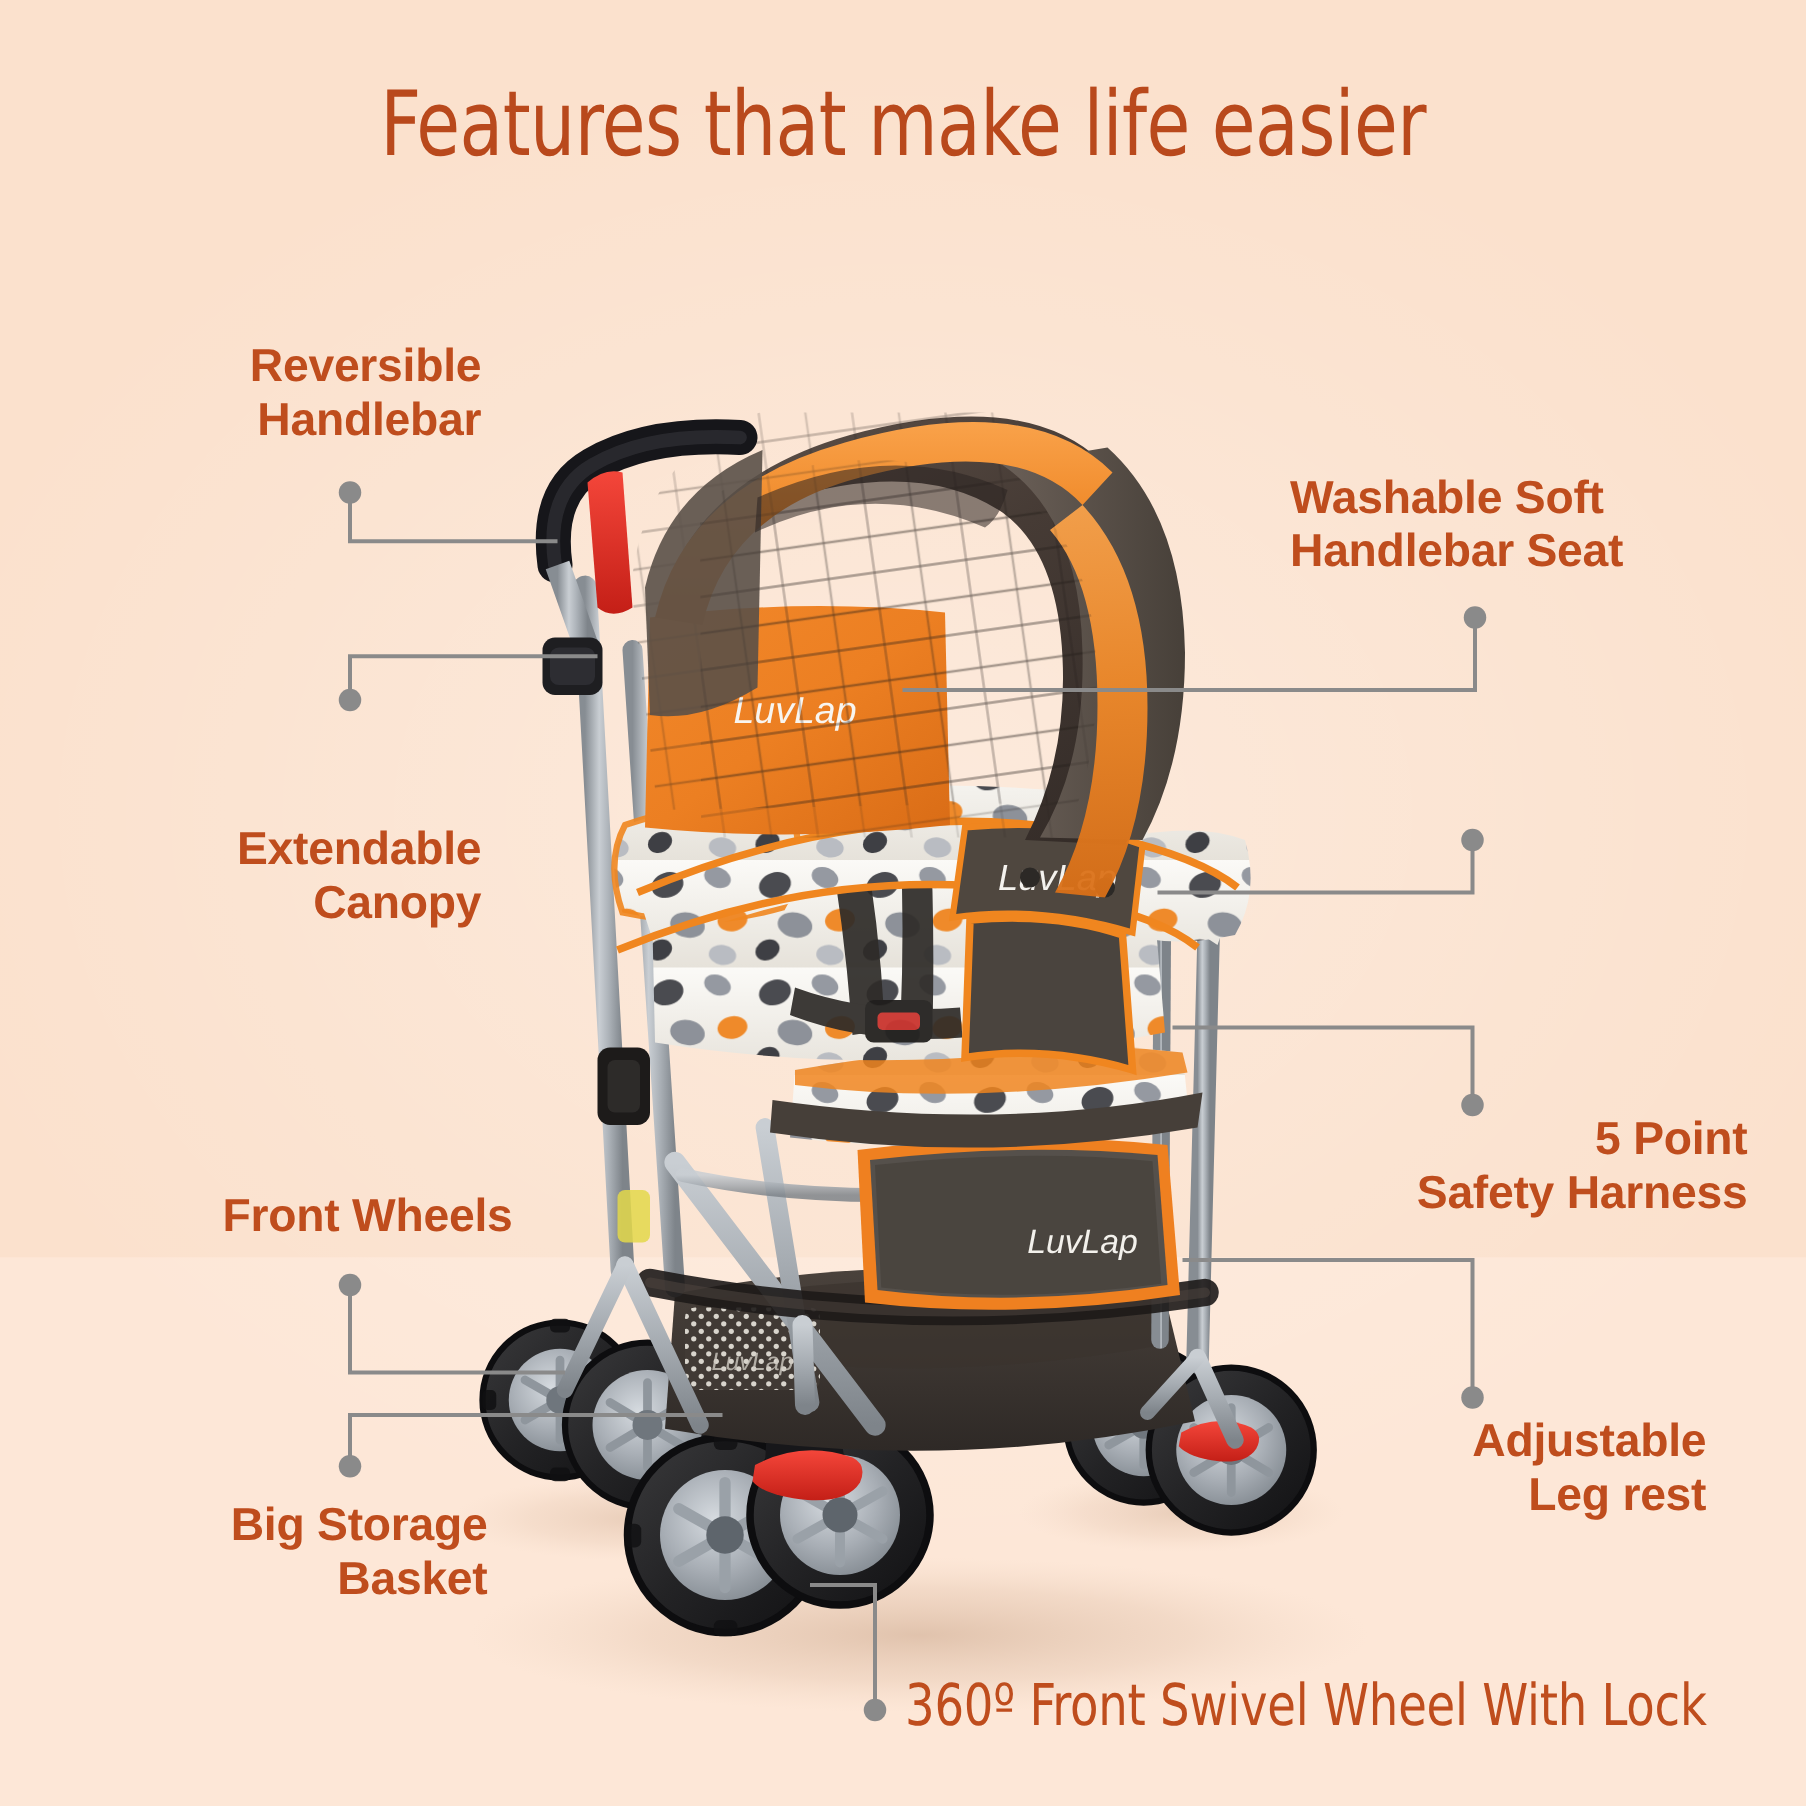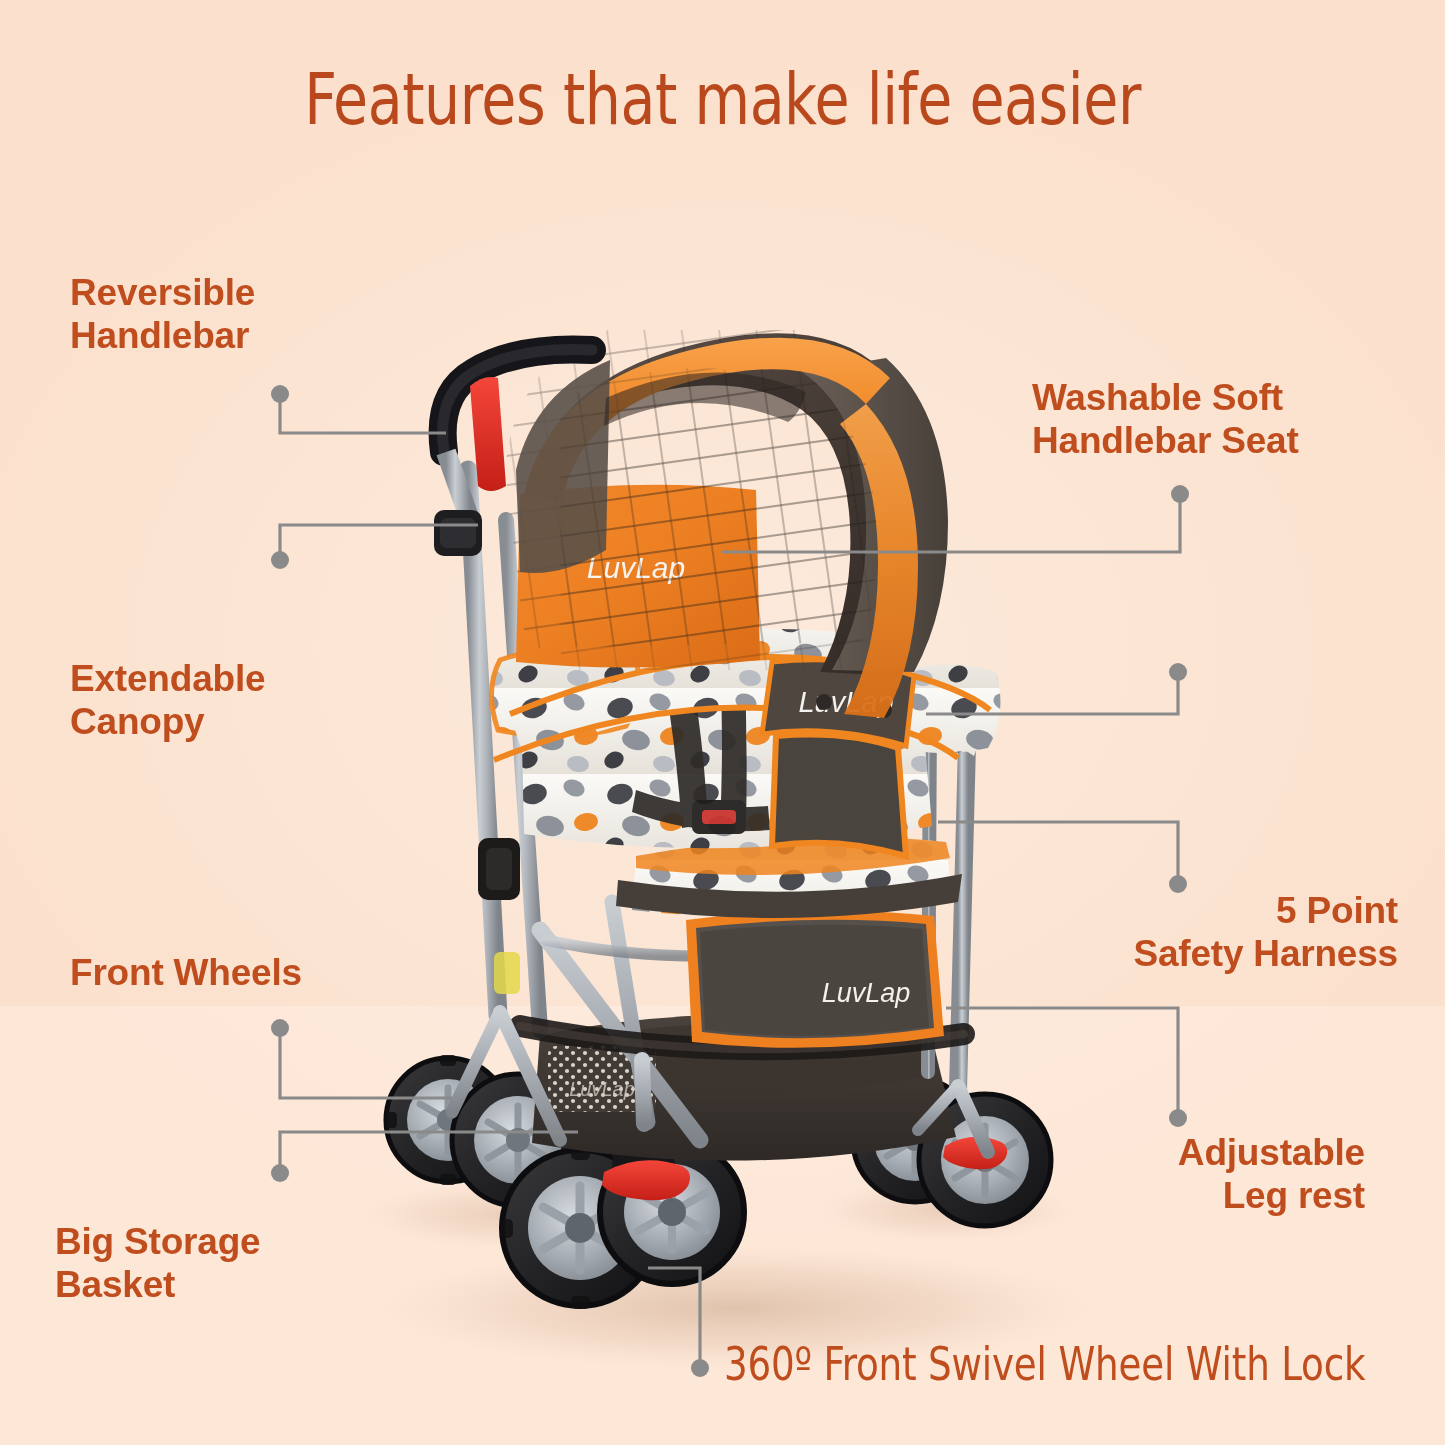--- a/index.html
+++ b/index.html
@@ -26,21 +26,21 @@
     letter-spacing:-0.5px;
     transform:scaleX(.88);transform-origin:50% 50%;
   }
 
   
   .label{
     position:absolute;color:#bf4d1d;font-weight:700;
     font-size:37px;line-height:1.16;letter-spacing:-0.2px;
     white-space:pre-line;
   }
-  .label.r{}
+  .label.r{text-align:right;}
   .label.l{text-align:left;}
   .label.c{text-align:right;}
   .label.cond{
     font-family:"Liberation Sans Narrow","DejaVu Sans Condensed","Liberation Sans",sans-serif;
     font-stretch:condensed;font-weight:400;font-size:46px;
     transform:scaleX(.9);transform-origin:0 50%;
   }
 
   
   svg.layer{position:absolute;left:0;top:0;width:1445px;height:1445px;overflow:visible;}
@@ -372,21 +372,21 @@
   <div class="title">Features that make life easier</div>
 
   <div class="label r" style="left:70px;top:272px;width:315px;">Reversible
 Handlebar</div>
 
   <div class="label r" style="left:70px;top:610px;width:315px;margin-top:48px;">Extendable
 Canopy</div>
 
   <div class="label r" style="left:70px;top:952px;width:340px;">Front Wheels</div>
 
-  <div class="label r" style="left:55px;top:1199px;width:335px;margin-top:22px;">Big Storage
+  <div class="label r" style="left:55px;top:1199px;width:335px;">Big Storage
 Basket</div>
 
   <div class="label l" style="left:1032px;top:377px;width:380px;">Washable Soft
 Handlebar Seat</div>
 
 
   <div class="label c" style="left:1018px;top:890px;width:380px;">5 Point
 Safety Harness</div>
 
   <div class="label c" style="left:985px;top:1132px;width:380px;">Adjustable

